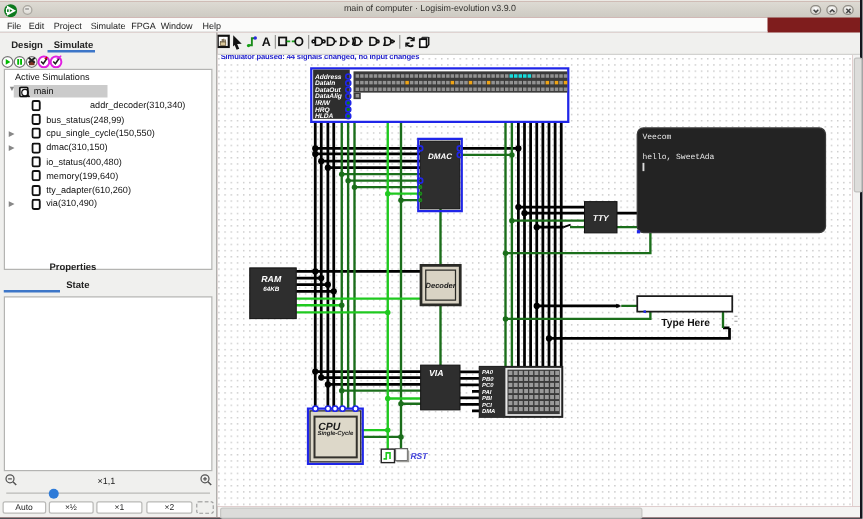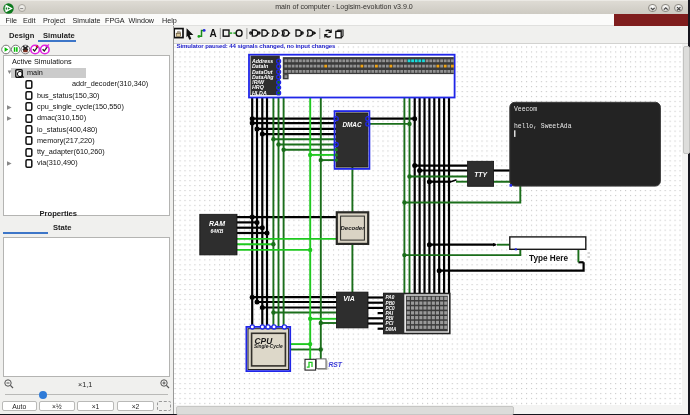--- a/index.html
+++ b/index.html
@@ -101,21 +101,21 @@
       <div class="trow" style="top:23.3px;">
           <svg class="abs" style="left:20.5px;top:0.5px" width="8" height="9" viewBox="0 0 8 9">
             <rect x="1" y="0.8" width="5.8" height="7.4" rx="1.2" fill="#fff" stroke="#111" stroke-width="1.5"></rect>
           </svg>
           <span style="position:absolute;left:33px;padding-left:35px;">addr_decoder(310,340)</span>
         </div>
       <div class="trow" style="top:34.6px;">
           <svg class="abs" style="left:20.5px;top:0.5px" width="8" height="9" viewBox="0 0 8 9">
             <rect x="1" y="0.8" width="5.8" height="7.4" rx="1.2" fill="#fff" stroke="#111" stroke-width="1.5"></rect>
           </svg>
-          <span style="position:absolute;left:33px;">bus_status(150,30)</span>
+          <span style="position:absolute;left:33px;">bus_status(248,99)</span>
         </div>
       <div class="trow" style="top:45.9px;">
           <span class="abs" style="left:3px;top:1px;color:#888;font-size:6px;">▶</span>
           <svg class="abs" style="left:20.5px;top:0.5px" width="8" height="9" viewBox="0 0 8 9">
             <rect x="1" y="0.8" width="5.8" height="7.4" rx="1.2" fill="#fff" stroke="#111" stroke-width="1.5"></rect>
           </svg>
           <span style="position:absolute;left:33px;">cpu_single_cycle(150,550)</span>
         </div>
       <div class="trow" style="top:57.2px;">
           <span class="abs" style="left:3px;top:1px;color:#888;font-size:6px;">▶</span>
@@ -127,21 +127,21 @@
       <div class="trow" style="top:68.5px;">
           <svg class="abs" style="left:20.5px;top:0.5px" width="8" height="9" viewBox="0 0 8 9">
             <rect x="1" y="0.8" width="5.8" height="7.4" rx="1.2" fill="#fff" stroke="#111" stroke-width="1.5"></rect>
           </svg>
           <span style="position:absolute;left:33px;">io_status(400,480)</span>
         </div>
       <div class="trow" style="top:79.8px;">
           <svg class="abs" style="left:20.5px;top:0.5px" width="8" height="9" viewBox="0 0 8 9">
             <rect x="1" y="0.8" width="5.8" height="7.4" rx="1.2" fill="#fff" stroke="#111" stroke-width="1.5"></rect>
           </svg>
-          <span style="position:absolute;left:33px;">memory(217,220)</span>
+          <span style="position:absolute;left:33px;">memory(199,640)</span>
         </div>
       <div class="trow" style="top:91.1px;">
           <svg class="abs" style="left:20.5px;top:0.5px" width="8" height="9" viewBox="0 0 8 9">
             <rect x="1" y="0.8" width="5.8" height="7.4" rx="1.2" fill="#fff" stroke="#111" stroke-width="1.5"></rect>
           </svg>
           <span style="position:absolute;left:33px;">tty_adapter(610,260)</span>
         </div>
       <div class="trow" style="top:102.4px;">
           <span class="abs" style="left:3px;top:1px;color:#888;font-size:6px;">▶</span>
           <svg class="abs" style="left:20.5px;top:0.5px" width="8" height="9" viewBox="0 0 8 9">

